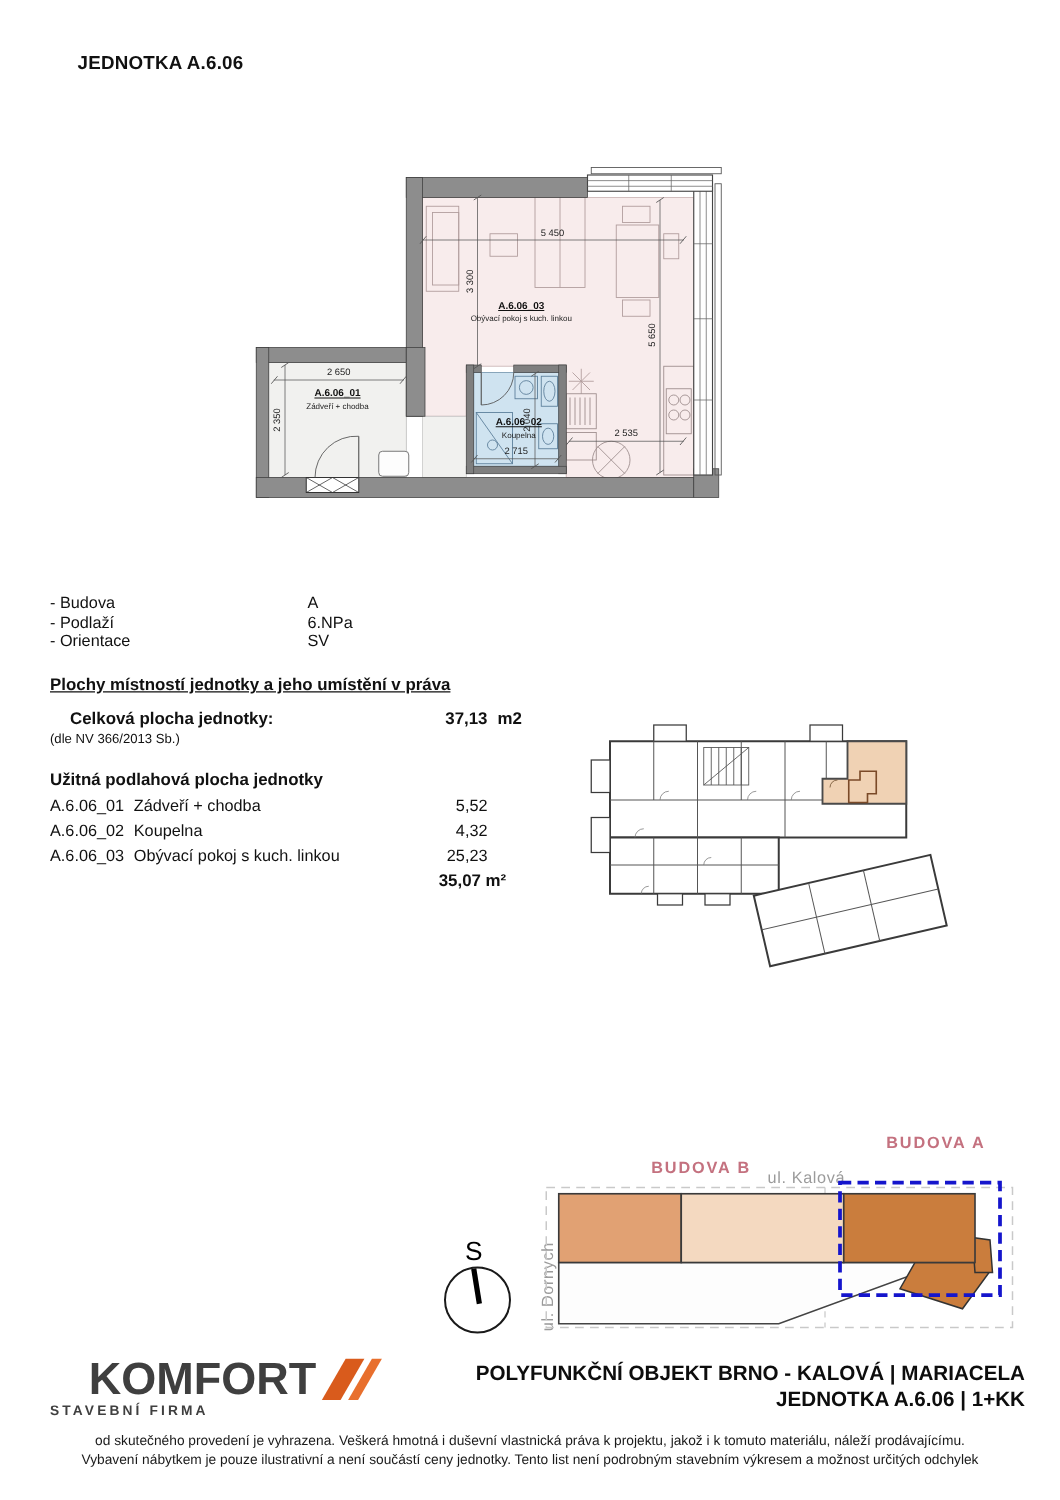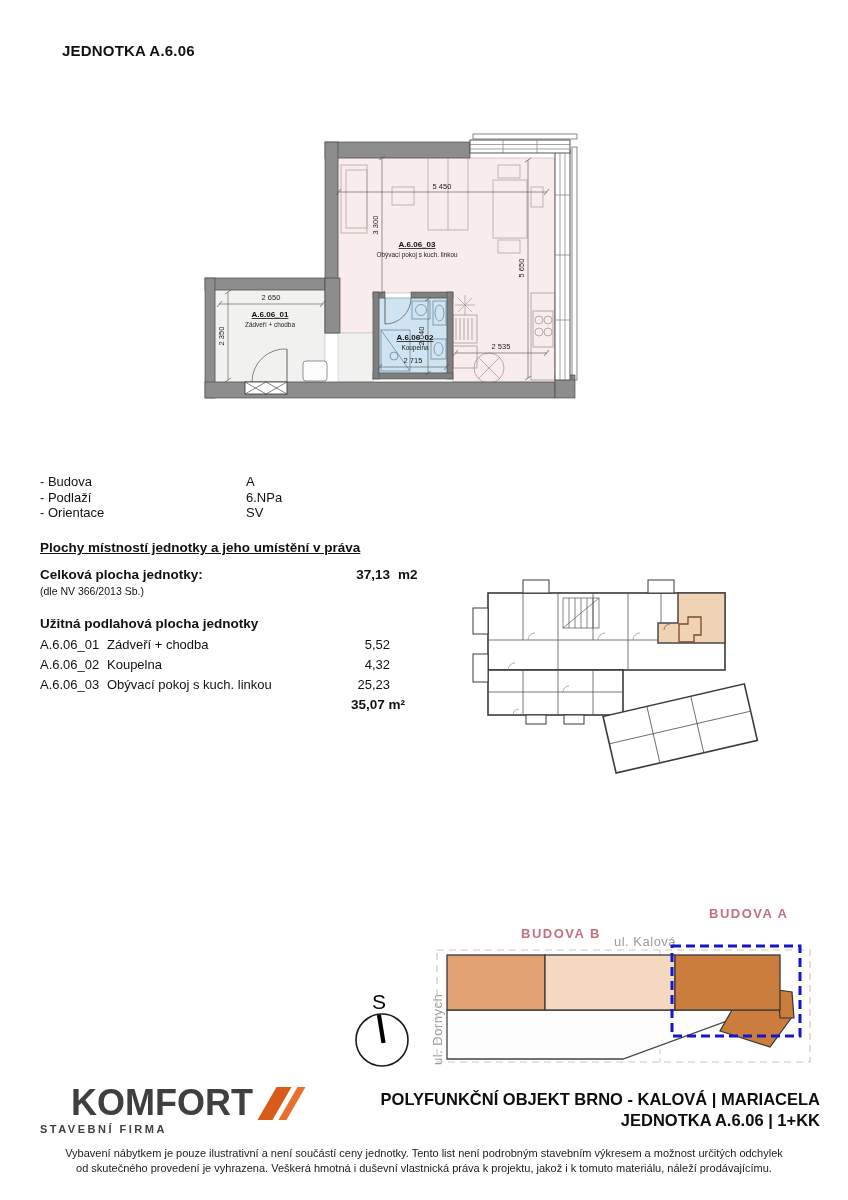--- a/index.html
+++ b/index.html
@@ -183,21 +183,21 @@
     <div class="detail-row">
       <span class="lbl">- Podlaží</span><span>6.NPa</span>
     </div>
     <div class="detail-row">
       <span class="lbl">- Orientace</span><span>SV</span>
     </div>
   </div>
 
   <div class="abs section-title" style="left:40px;top:540px;">Plochy místností jednotky a jeho umístění v práva</div>
 
-  <div class="abs bold14" style="left:40px;top:567px;">Celková plocha jednotky:</div>
+  <div class="abs bold14" style="left:56px;top:567px;">Celková plocha jednotky:</div>
   <div class="abs num numb" style="left:310px;top:567px;">37,13</div>
   <div class="abs numb" style="left:398px;top:567px;">m2</div>
   <div class="abs note" style="left:40px;top:585px;">(dle NV 366/2013 Sb.)</div>
 
   <div class="abs bold14" style="left:40px;top:616px;">Užitná podlahová plocha jednotky</div>
 
   <div class="abs area-row" style="left:40px;top:637px;">
     <span class="code">A.6.06_01</span><span>Zádveří + chodba</span>
   </div>
   <div class="abs num" style="left:310px;top:637px;">5,52</div>
@@ -298,17 +298,17 @@
     </div>
     <div class="logo-sub">STAVEBNÍ FIRMA</div>
   </div>
 
   <div class="abs proj-title" style="right:28px;top:1089px;">
     <div>POLYFUNKČNÍ OBJEKT BRNO - KALOVÁ | MARIACELA</div>
     <div>JEDNOTKA A.6.06 | 1+KK</div>
   </div>
 
   <div class="abs disclaimer" style="left:0;right:0;top:1146px;">
+    <div>od skutečného provedení je vyhrazena. Veškerá hmotná i duševní vlastnická práva k projektu, jakož i k tomuto materiálu, náleží prodávajícímu.</div>
     <div>Vybavení nábytkem je pouze ilustrativní a není součástí ceny jednotky. Tento list není podrobným stavebním výkresem a možnost určitých odchylek</div>
-    <div>od skutečného provedení je vyhrazena. Veškerá hmotná i duševní vlastnická práva k projektu, jakož i k tomuto materiálu, náleží prodávajícímu.</div>
   </div>
 
 </div>
 
 </body></html>

